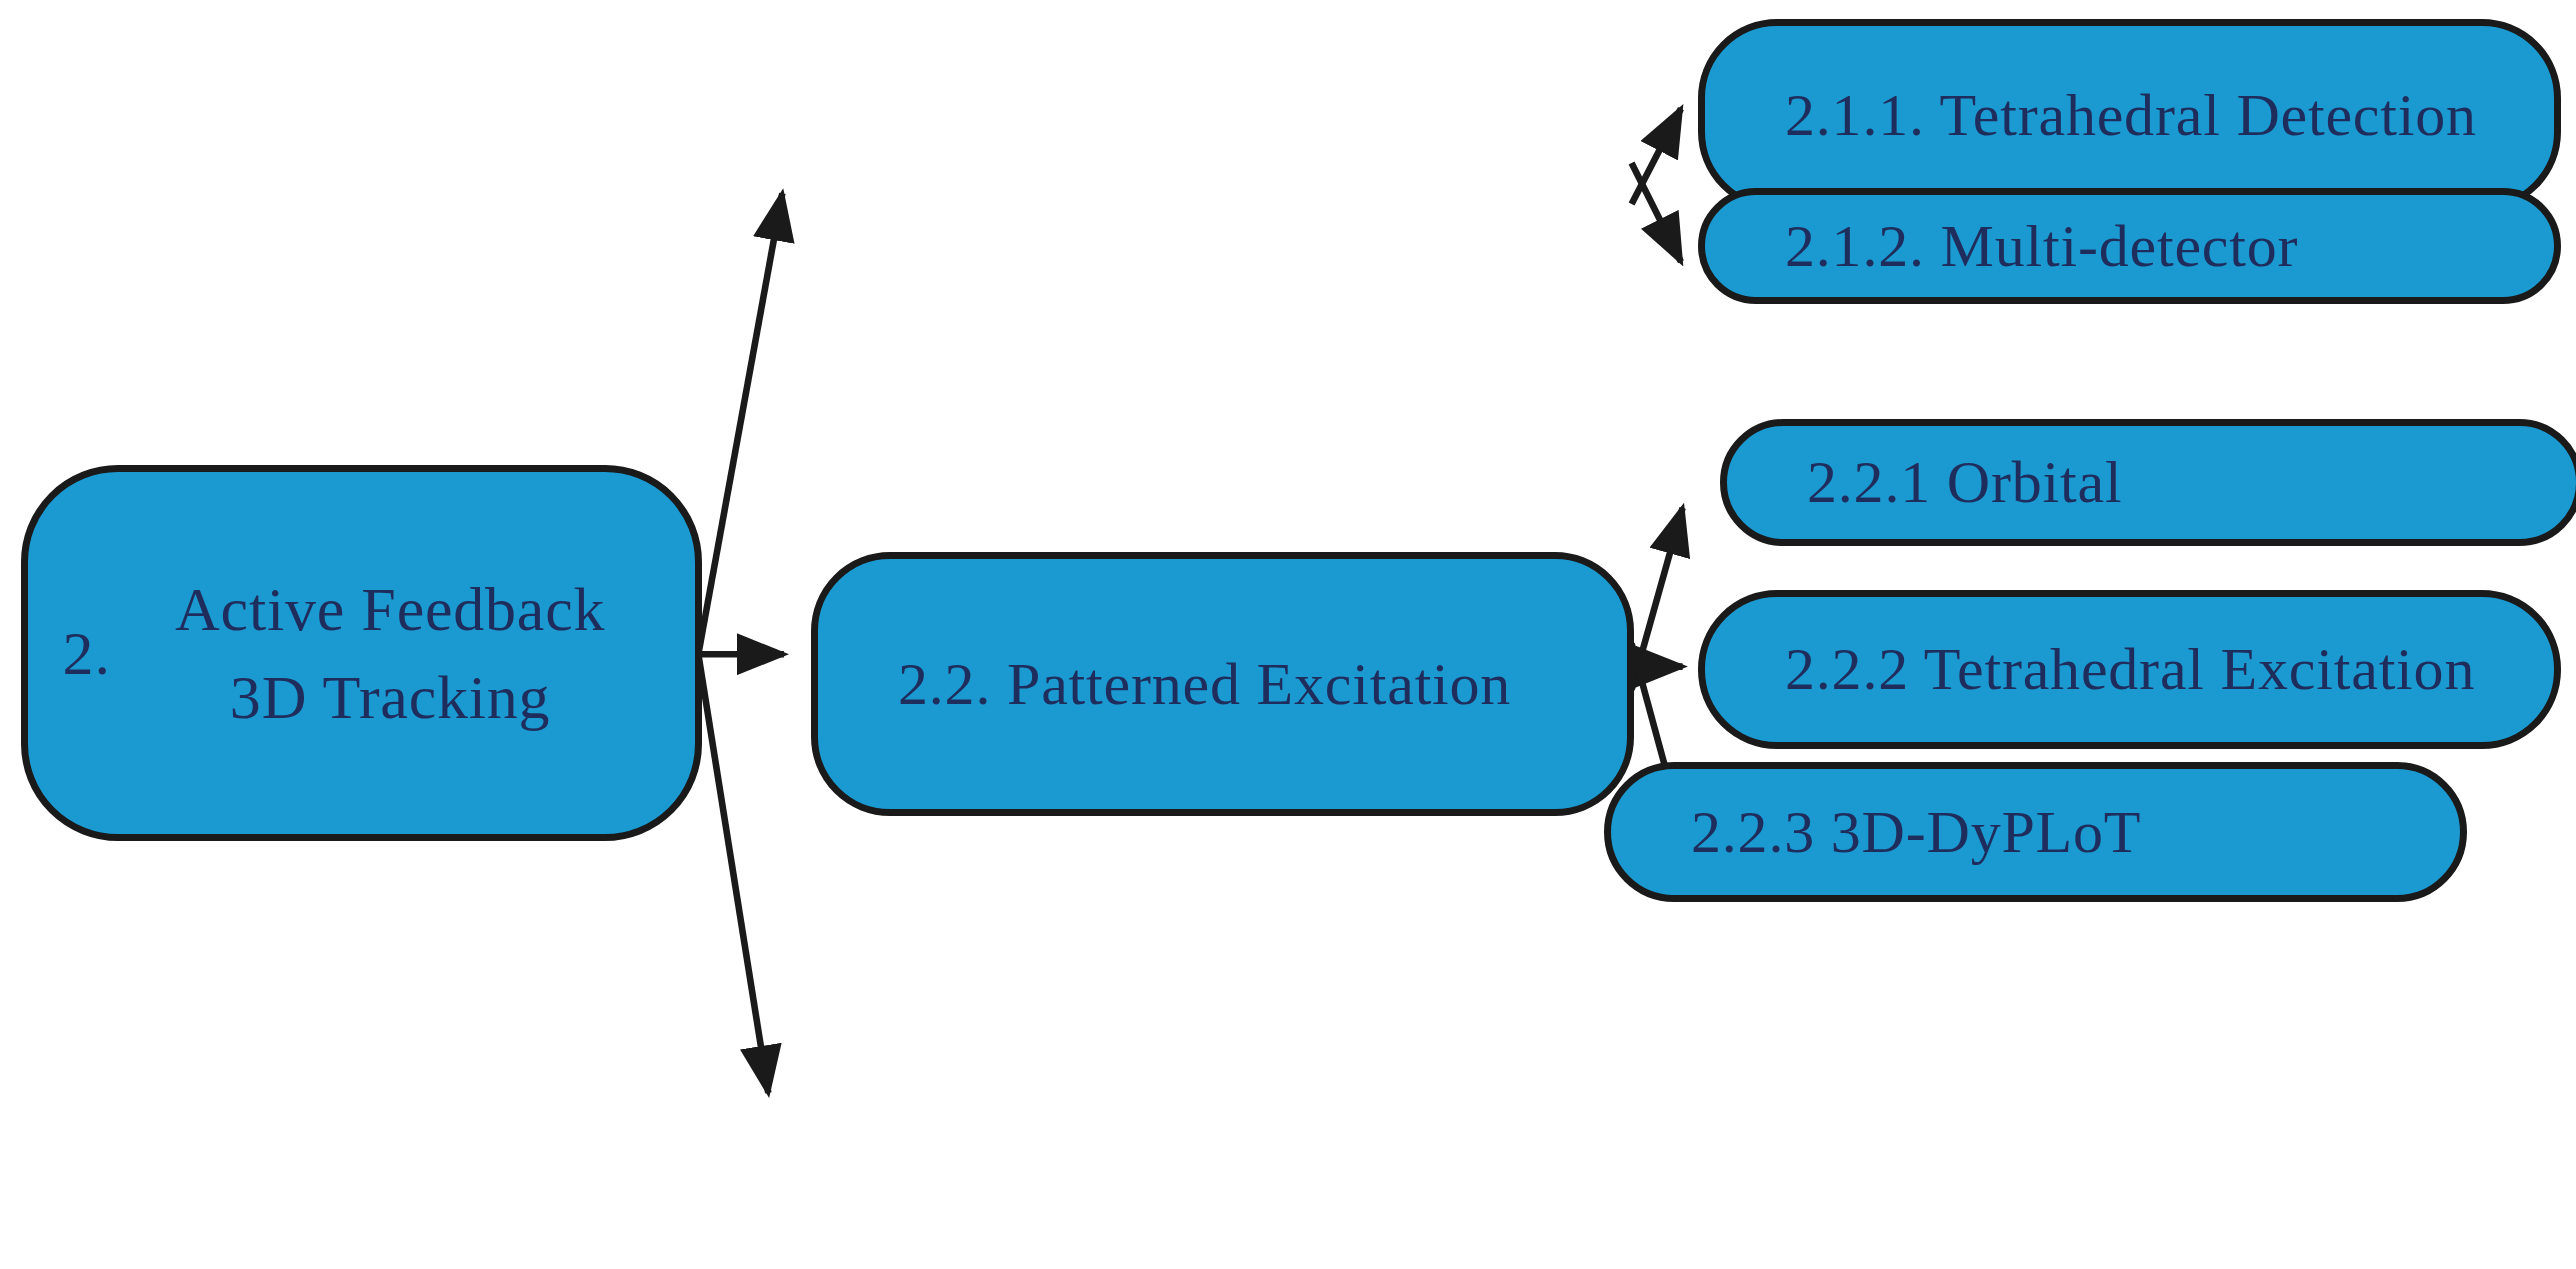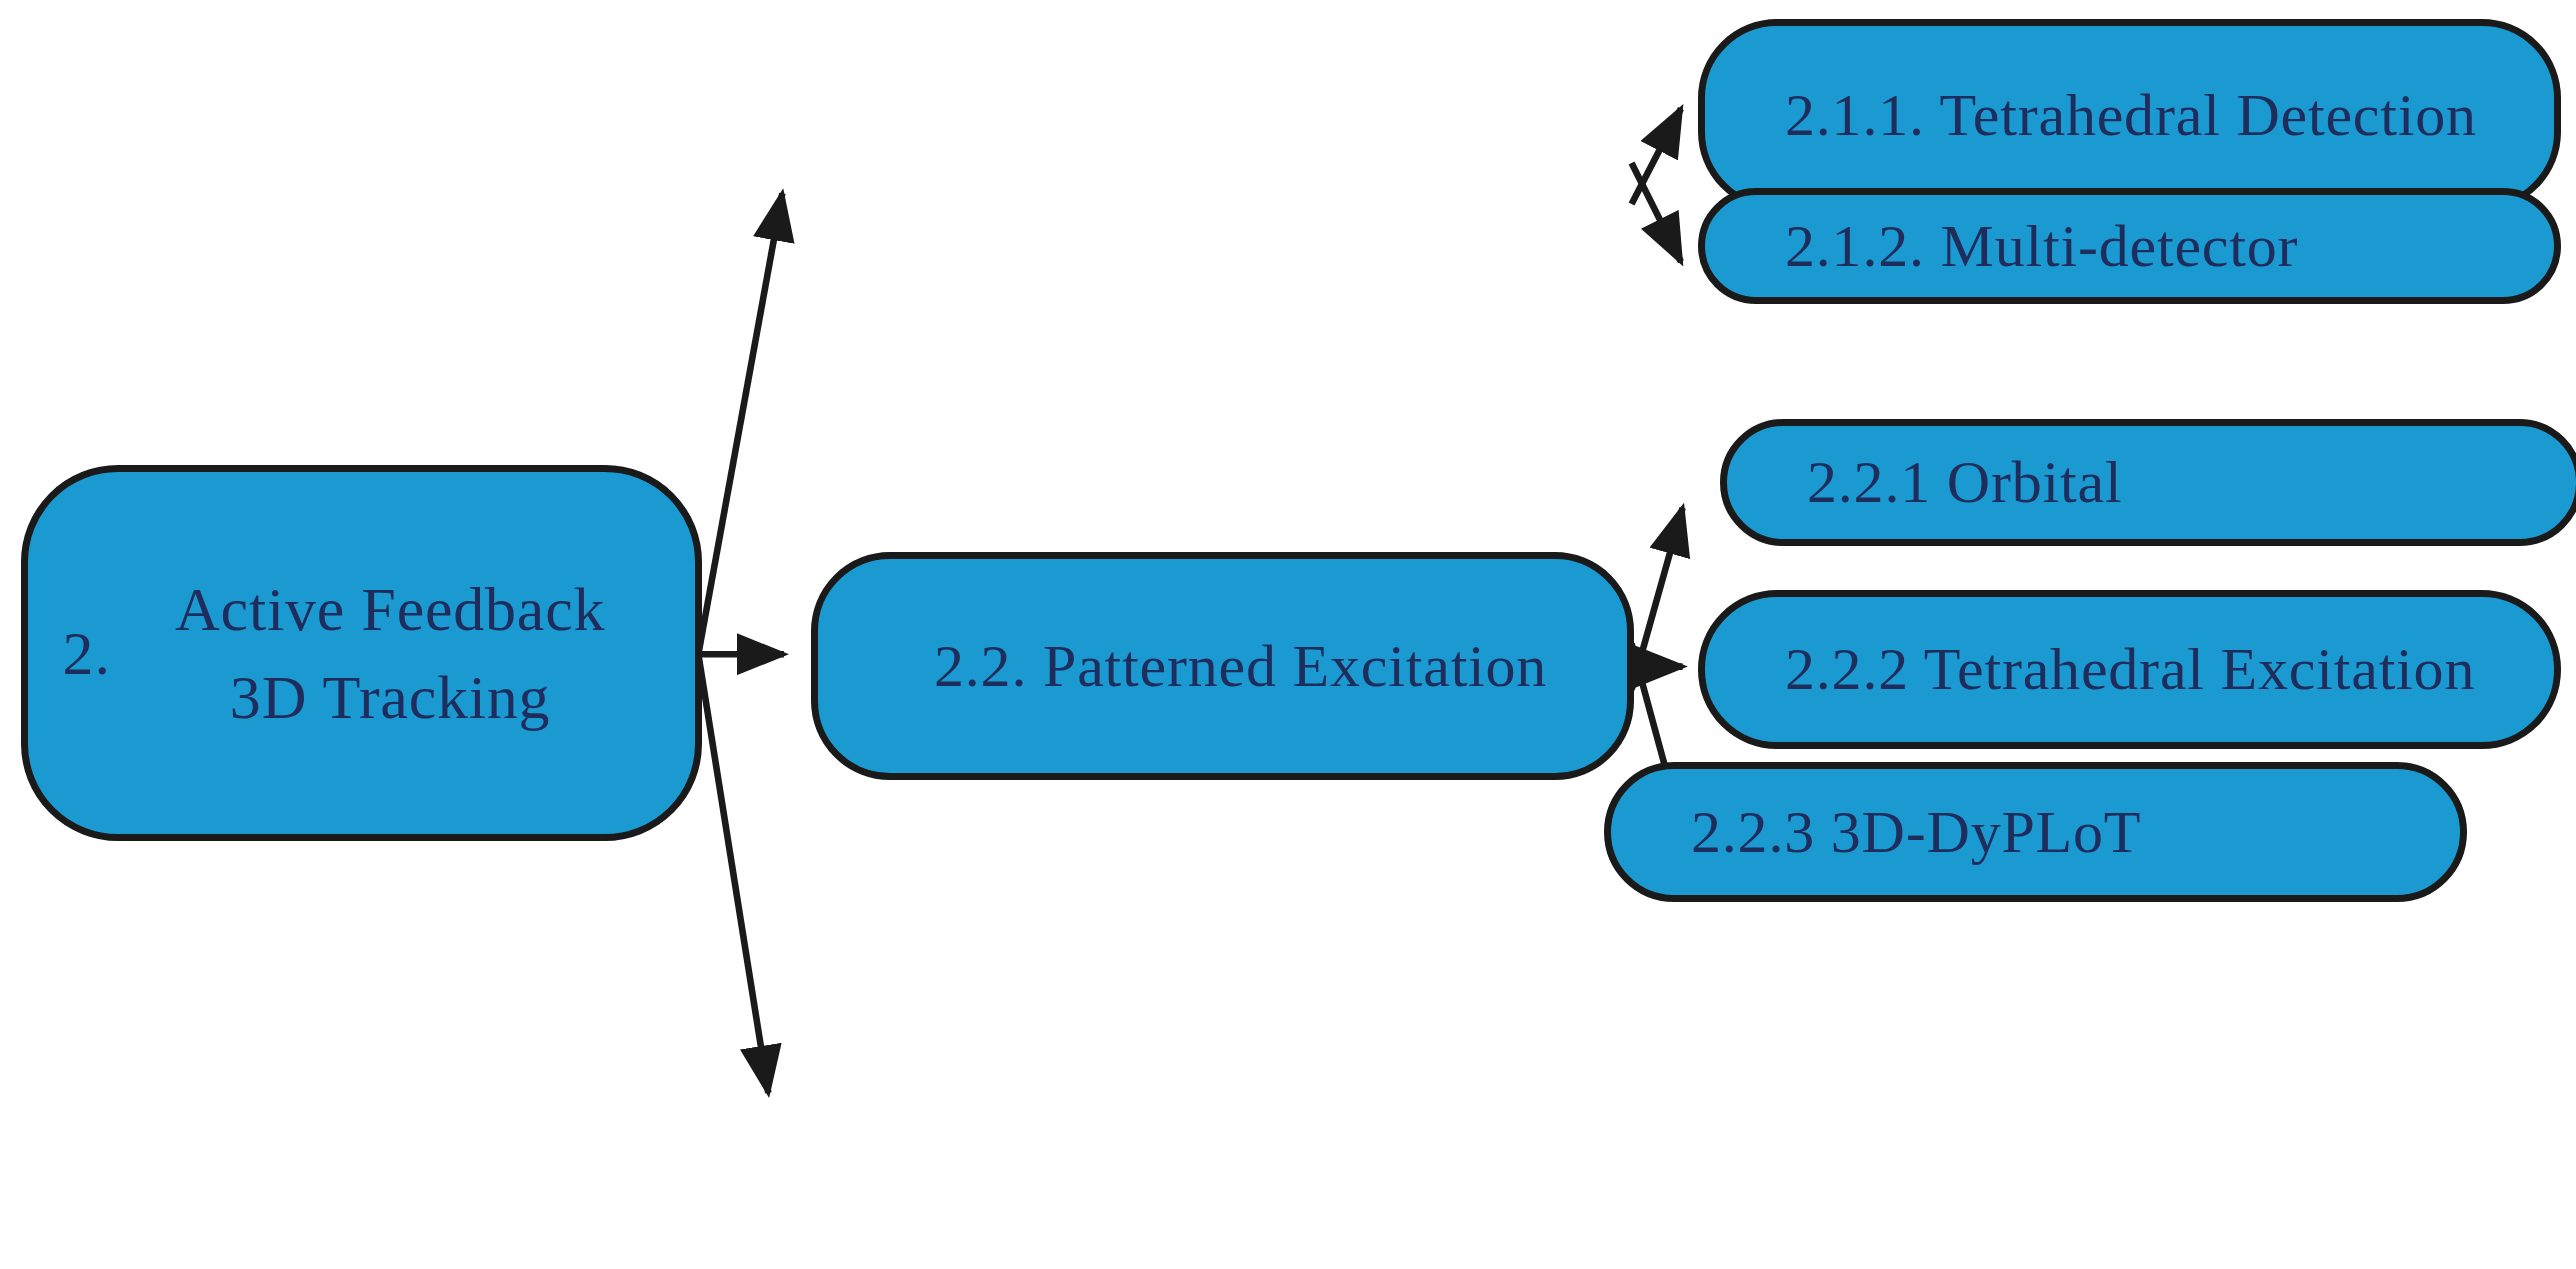--- a/index.html
+++ b/index.html
@@ -40,21 +40,21 @@
   }
   .n-root .num{margin-left:35px;}
   .n-root .stack{
     flex:1 1 auto;
     text-align:center;
     line-height:1.42;
     margin-right:25px;
   }
   
   .n-21{left:811px;top:70px;width:823px;height:228px;border-radius:79px;}
-  .n-22{left:811px;top:552px;width:823px;height:228px;border-radius:79px;padding-left:36px;}
+  .n-22{left:811px;top:552px;width:823px;height:264px;border-radius:79px;}
   .n-23{left:811px;top:1035px;width:823px;height:228px;border-radius:79px;}
   
   .n-211{left:1698px;top:19px;width:863px;height:192px;border-radius:79px;}
   .n-212{left:1698px;top:188px;width:863px;height:116px;border-radius:79px;}
   .n-221{left:1720px;top:419px;width:863px;height:127px;border-radius:79px;}
   .n-222{left:1698px;top:590px;width:863px;height:159px;border-radius:79px;}
   .n-223{left:1604px;top:762px;width:863px;height:140px;border-radius:79px;}
 </style>
 </head>
 <body>

